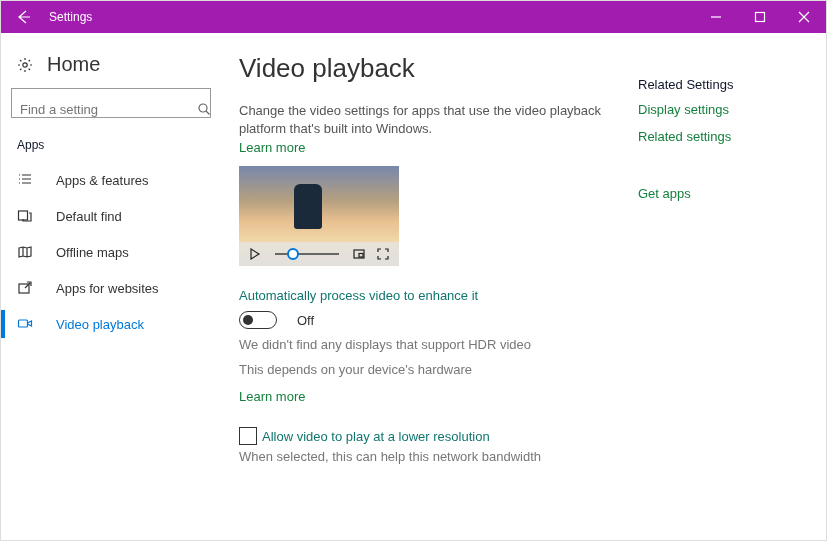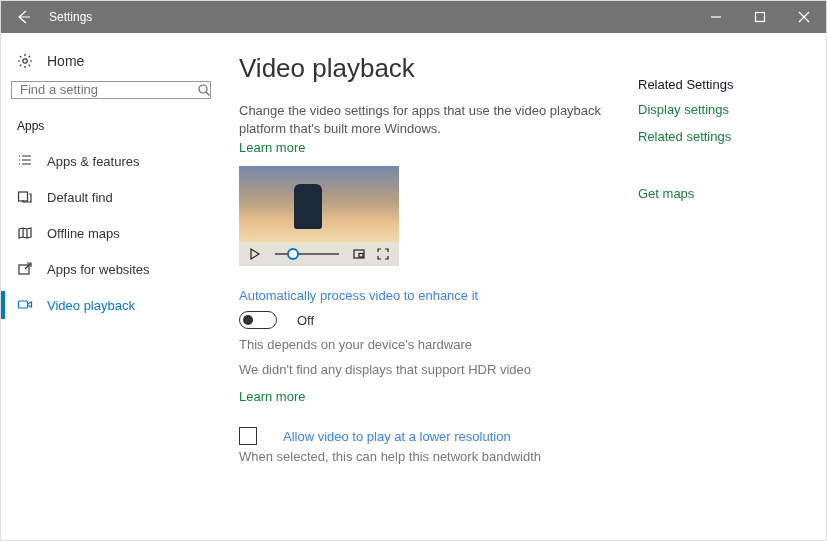--- a/index.html
+++ b/index.html
@@ -1,48 +1,48 @@
 <!DOCTYPE html>
 <html><head>
 <meta charset="utf-8">
 <style>
   * { margin: 0; padding: 0; box-sizing: border-box; font-family: "Segoe UI", Arial, sans-serif; }
   body { background: #fff; color: #333; width: 827px; height: 541px; overflow: hidden; border: 1px solid #ddd; }
-  .titlebar { background: #737373; color: #fff; height: 32px; display: flex; align-items: center; }
+  .titlebar { background: #a21caf; color: #fff; height: 32px; display: flex; align-items: center; }
   .back-btn { width: 44px; height: 32px; display: flex; align-items: center; justify-content: center; }
   .title { font-size: 12px; margin-left: 4px; flex: 1; }
   .win-controls { display: flex; }
   .win-control { width: 44px; height: 32px; display: flex; align-items: center; justify-content: center; }
   .content { display: flex; height: calc(100% - 32px); }
   .sidebar { width: 220px; padding: 16px 10px 0 10px; }
-  .home-row { display: flex; align-items: flex-end; gap: 14px; padding: 4px 6px 12px 6px; font-size: 14px; }
-  .search-box { display: flex; align-items: flex-start; border: 1px solid #999; height: 18px; padding: 0 8px; margin-bottom: 20px; }
+  .home-row { display: flex; align-items: center; gap: 14px; padding: 4px 6px 12px 6px; font-size: 20px; }
+  .search-box { display: flex; align-items: flex-end; border: 1px solid #999; height: 30px; padding: 0 8px; margin-bottom: 20px; }
   .search-box input { border: none; outline: none; flex: 1; font-size: 13px; background: transparent; color: #333; }
   .section-label { font-size: 12px; color: #0f172a; padding: 0 6px 10px 6px; }
-  .nav-item { display: flex; align-items: center; gap: 14px; padding: 10px 6px; font-size: 13px; cursor: pointer; position: relative; }
+  .nav-item { display: flex; align-items: center; gap: 23px; padding: 10px 6px; font-size: 13px; cursor: pointer; position: relative; }
   .nav-item.active { color: #0078d7; }
   .nav-item.active::before { content: ""; position: absolute; left: -10px; top: 4px; bottom: 4px; width: 4px; background: #0078d7; }
   .icon { width: 16px; height: 16px; display: inline-flex; align-items: center; justify-content: center; flex-shrink: 0; }
   .main { flex: 1; display: flex; padding: 20px 24px 0 18px; }
   .main-col { flex: 1; max-width: 400px; }
   h1 { font-size: 26px; font-weight: 400; margin-bottom: 18px; }
   .desc { font-size: 13px; color: #555; line-height: 1.4; }
   .link { color: #15803d; font-size: 13px; cursor: pointer; display: inline-block; }
   .preview { width: 160px; height: 100px; background: linear-gradient(to bottom, #7788aa 0%, #b6a080 35%, #e8c090 55%, #f0d8a8 75%, #d8d0c0 100%); margin: 10px 0 22px 0; position: relative; }
   .preview-figure { position: absolute; left: 55px; top: 18px; width: 28px; height: 45px; background: #1a2a3a; border-radius: 6px 6px 3px 3px; }
   .preview-bar { position: absolute; bottom: 0; left: 0; right: 0; height: 24px; background: rgba(230,230,230,0.75); display: flex; align-items: center; padding: 0 8px; gap: 8px; }
   .progress-track { flex: 1; height: 2px; background: #666; position: relative; margin: 0 4px; }
   .progress-thumb { position: absolute; left: 12px; top: -5px; width: 12px; height: 12px; border: 2px solid #0078d7; background: #fff; border-radius: 50%; }
-  .subheading { font-size: 13px; font-weight: 400; color: #3b82f6; margin-bottom: 8px; }
+  .subheading { font-size: 13px; font-weight: 400; color: #0f766e; margin-bottom: 8px; }
   .toggle-row { display: flex; align-items: center; gap: 20px; margin-bottom: 8px; }
   .toggle { width: 38px; height: 18px; border: 1.5px solid #333; border-radius: 9px; position: relative; background: #fff; }
   .toggle::after { content: ""; position: absolute; left: 3px; top: 2.5px; width: 10px; height: 10px; background: #333; border-radius: 50%; }
   .toggle-label { font-size: 13px; }
   .hint { font-size: 13px; color: #777; margin-bottom: 10px; }
-  .checkbox-row { display: flex; align-items: center; gap: 26px; margin-top: 22px; margin-bottom: 4px; }
+  .checkbox-row { display: flex; align-items: center; gap: 5px; margin-top: 22px; margin-bottom: 4px; }
   .checkbox { width: 18px; height: 18px; border: 1.5px solid #333; }
   .aside { width: 170px; padding-top: 24px; padding-left: 6px; }
   .aside-heading { font-size: 13px; font-weight: 400; color: #0f172a; margin-bottom: 10px; }
   .aside .link { display: block; margin-bottom: 12px; }
   .aside-spacer { height: 30px; }
   svg { stroke: currentColor; fill: none; stroke-width: 1.2; }
   .titlebar svg, .win-controls svg { stroke: #fff; }
 </style>
 </head>
 <body>
@@ -136,21 +136,21 @@
             <path d="M10.5 7l4-2v5l-4-2"></path>
           </svg>
         </span>
       <span>Video playback</span>
     </div>
   </div>
 
   <div class="main">
     <div class="main-col">
       <h1>Video playback</h1>
-      <div class="desc">Change the video settings for apps that use the video playback platform that's built more Windows.</div>
+      <div class="desc">Change the video settings for apps that use the video playback platform that's built into Windows.</div>
       <span class="link">Learn more</span>
 
       <div class="preview">
         <div class="preview-figure"></div>
         <div class="preview-bar">
           <span class="icon">
               <svg width="12" height="12" viewBox="0 0 12 12" style="stroke:#222">
                 <path d="M2 1v10l8-5z"></path>
               </svg>
             </span>
@@ -169,32 +169,32 @@
               </svg>
             </span>
         </div>
       </div>
 
       <div class="subheading">Automatically process video to enhance it</div>
       <div class="toggle-row">
         <div class="toggle"></div>
         <span class="toggle-label">Off</span>
       </div>
+      <div class="hint">We didn't find any displays that support HDR video</div>
       <div class="hint">This depends on your device's hardware</div>
-      <div class="hint">We didn't find any displays that support HDR video</div>
       <span class="link">Learn more</span>
 
       <div class="checkbox-row">
         <div class="checkbox"></div>
         <span class="subheading" style="margin:0">Allow video to play at a lower resolution</span>
       </div>
       <div class="hint">When selected, this can help this network bandwidth</div>
     </div>
 
     <div class="aside">
       <div class="aside-heading">Related Settings</div>
       <span class="link">Display settings</span>
       <span class="link">Related settings</span>
       <div class="aside-spacer"></div>
-      <span class="link">Get maps</span>
+      <span class="link">Get apps</span>
     </div>
   </div>
 </div>
 
 </body></html>

